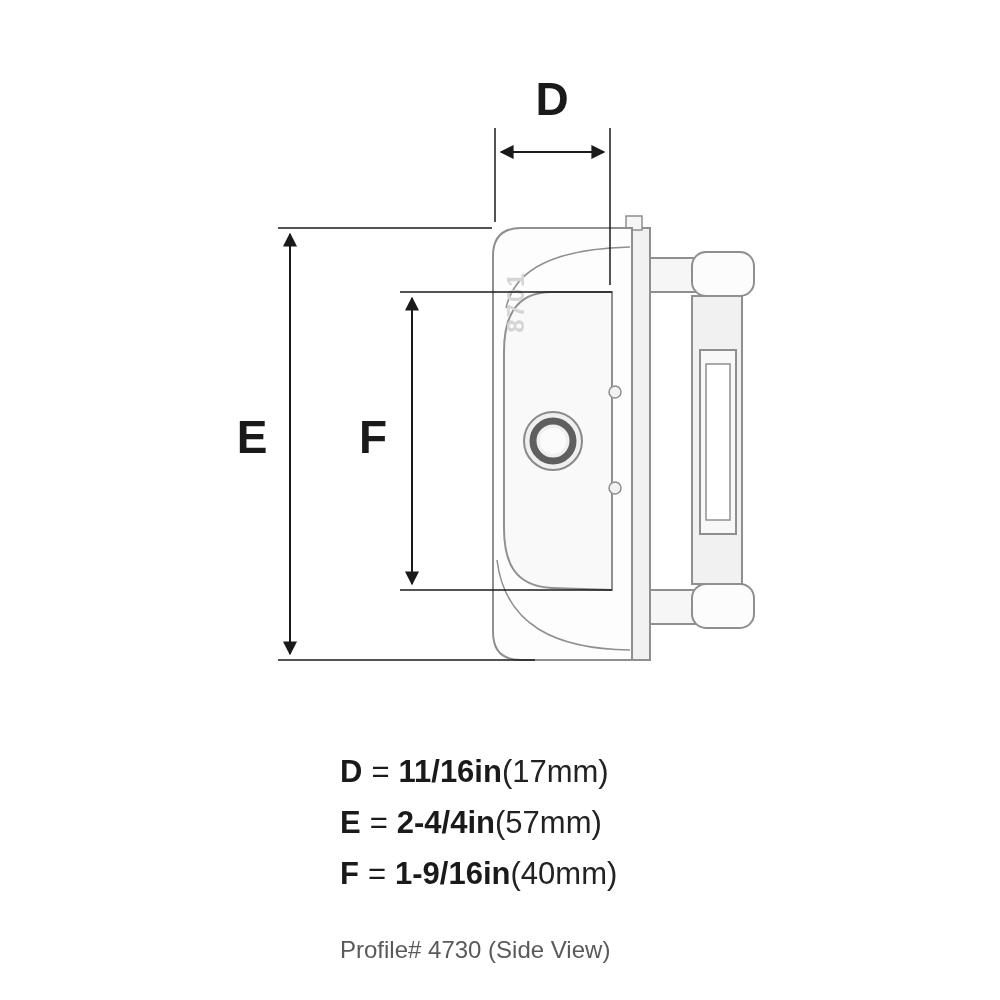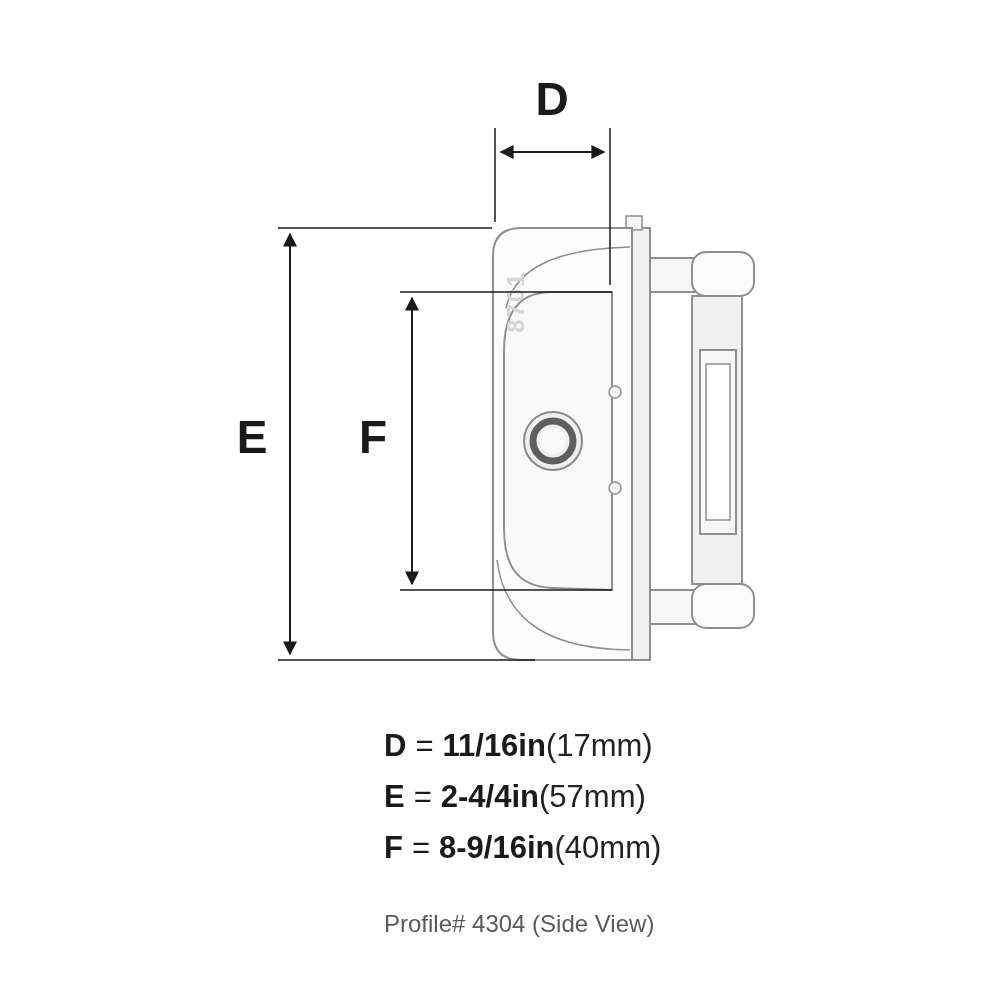--- a/index.html
+++ b/index.html
@@ -31,23 +31,22 @@
   .watermark-text {
     font-family: "Liberation Sans", sans-serif;
     font-size: 24px;
     font-weight: 600;
     fill: #d5d5d5;
     letter-spacing: 2px;
   }
   .legend {
     position: absolute;
     left: 340px;
-    top: 720px;
+    top: 746px;
     color: #1a1a1a;
-    margin-left: 44px;
   }
   .legend-row {
     font-size: 31px;
     line-height: 51px;
     white-space: nowrap;
   }
   .lg-letter { font-weight: 700; }
   .lg-eq { font-weight: 400; margin: 0 9px; }
   .lg-in { font-weight: 700; }
   .lg-mm { font-weight: 400; color: #222222; }
@@ -128,18 +127,18 @@
   </svg>
 
   <div class="legend">
     <div class="legend-row">
       <span class="lg-letter">D</span><span class="lg-eq">=</span><span class="lg-in">11/16in</span><span class="lg-mm">(17mm)</span>
     </div>
     <div class="legend-row">
       <span class="lg-letter">E</span><span class="lg-eq">=</span><span class="lg-in">2-4/4in</span><span class="lg-mm">(57mm)</span>
     </div>
     <div class="legend-row">
-      <span class="lg-letter">F</span><span class="lg-eq">=</span><span class="lg-in">8-9/16in</span><span class="lg-mm">(40mm)</span>
+      <span class="lg-letter">F</span><span class="lg-eq">=</span><span class="lg-in">1-9/16in</span><span class="lg-mm">(40mm)</span>
     </div>
-    <div class="legend-profile">Profile# 4304 (Side View)</div>
+    <div class="legend-profile">Profile# 4730 (Side View)</div>
   </div>
 
 </div>
 
 </body></html>

